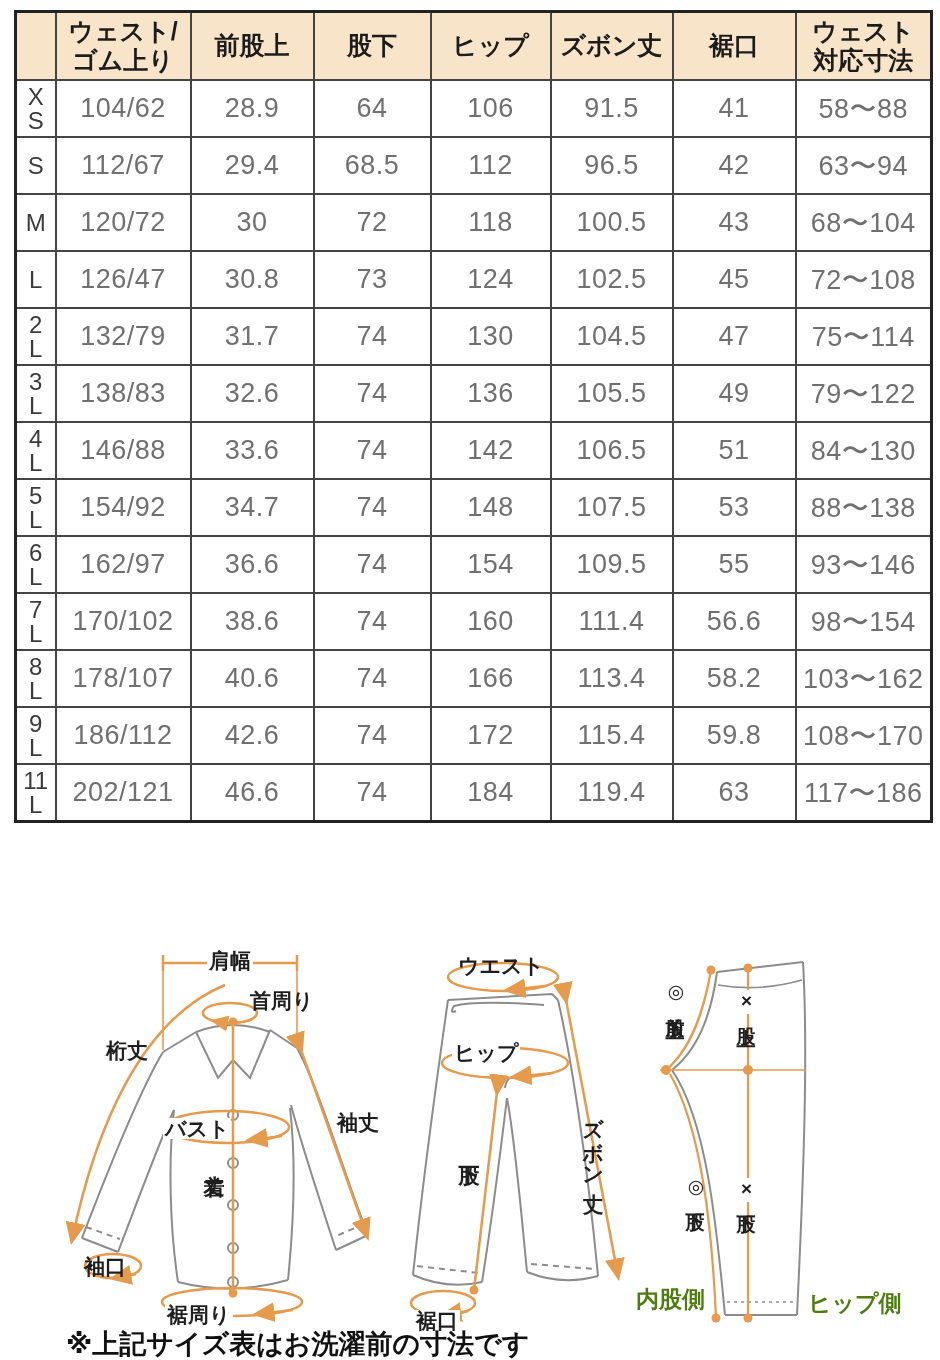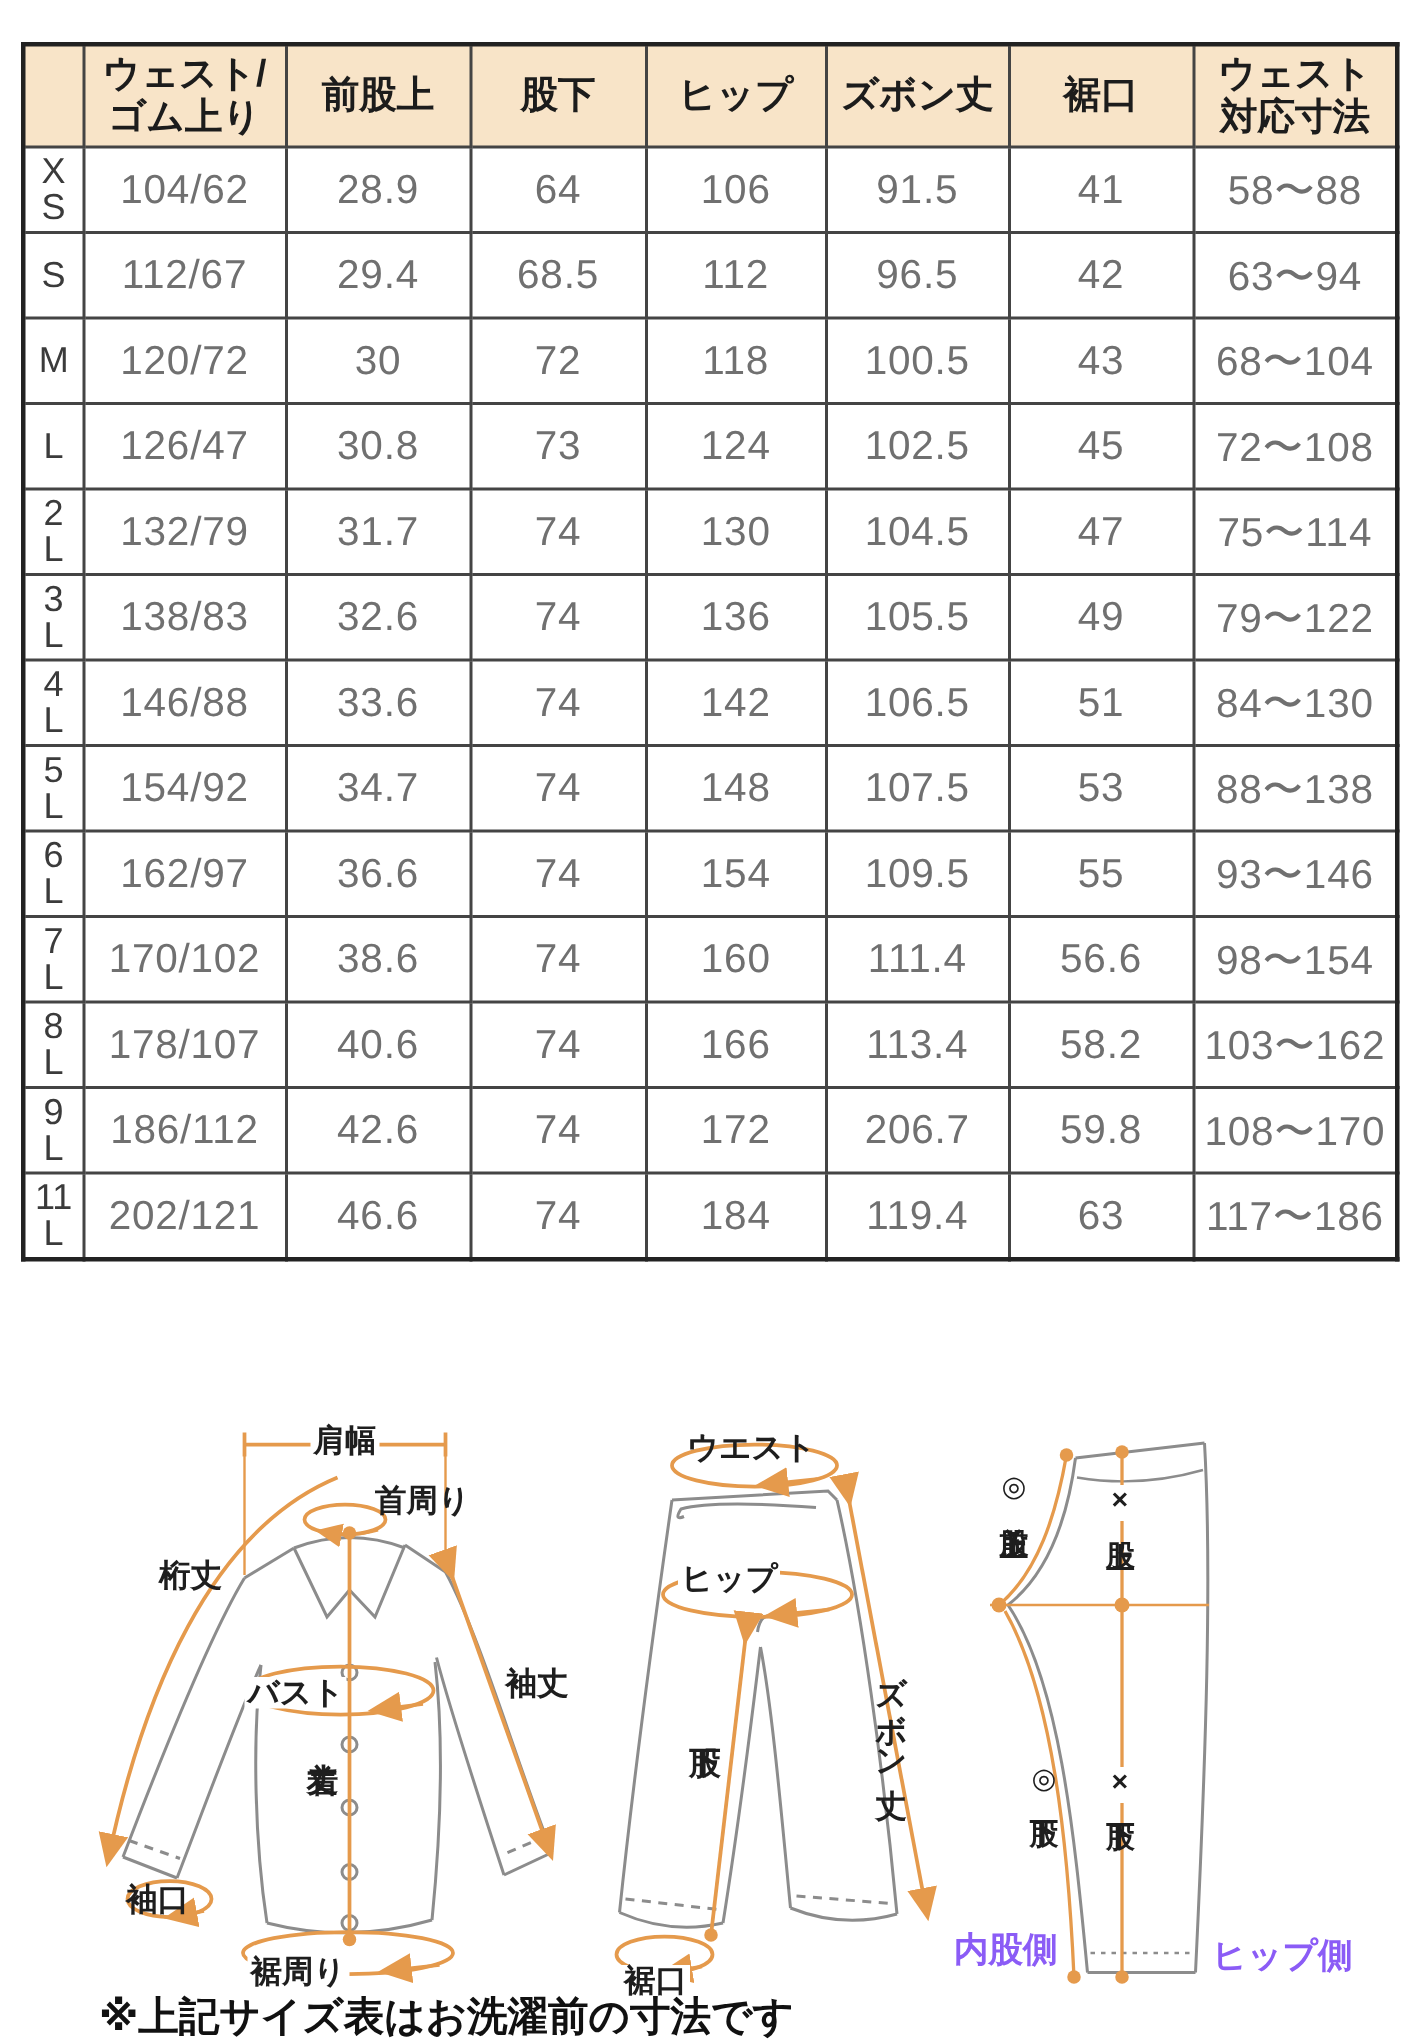--- a/index.html
+++ b/index.html
@@ -1,35 +1,35 @@
 <!DOCTYPE html>
 <html><head>
 <meta charset="utf-8">
 <style>
   html,body{margin:0;padding:0;background:#fff;}
   .page{position:relative;width:940px;height:1360px;background:#fff;overflow:hidden;
         font-family:"Liberation Sans","DejaVu Sans",sans-serif;}
 
   
-  table.size-table{position:absolute;left:14px;top:28px;width:916px;
+  table.size-table{position:absolute;left:14px;top:10px;width:916px;
     border-collapse:collapse;table-layout:fixed;border:3px solid #222;}
   table.size-table th,table.size-table td{border:2px solid #444;text-align:center;vertical-align:middle;padding:0;}
   thead th{background:#f8e4c8;height:66px;font-size:25px;font-weight:bold;color:#1c1c1c;
     line-height:1.18;white-space:pre-line;border-bottom:3px solid #222;}
   tbody td{height:55px;font-size:27px;font-weight:normal;color:#707070;letter-spacing:.5px;}
   tbody th{font-size:24px;font-weight:normal;color:#3b3b3b;line-height:.95;background:#fff;}
   tbody th div{line-height:.98;}
 
   
   .diagrams{position:absolute;left:0;top:930px;width:828px;height:430px;}
   .diagrams svg{position:absolute;left:0;top:0;}
   .lbl{position:absolute;font-size:21px;font-weight:bold;color:#1e1e1e;white-space:nowrap;line-height:1;}
   .lbl.bg{background:#fff;padding:0 2px;}
   .vlabel{writing-mode:vertical-rl;text-orientation:upright;letter-spacing:1px;}
-  .side-lbl{color:#8b5cf6;font-size:23px;}
+  .side-lbl{color:#4d7c0f;font-size:23px;}
 
   .note{position:absolute;left:66px;top:1326px;font-size:27px;font-weight:bold;color:#111;}
 </style>
 </head>
 <body>
 
 <div class="page">
 
   <table class="size-table">
     <colgroup>
@@ -199,21 +199,21 @@
         </tr>
         <tr>
           <th>
             <div>9</div>
             <div>L</div>
           </th>
           <td>186/112</td>
           <td>42.6</td>
           <td>74</td>
           <td>172</td>
-          <td>206.7</td>
+          <td>115.4</td>
           <td>59.8</td>
           <td>108〜170</td>
         </tr>
         <tr>
           <th>
             <div>11</div>
             <div>L</div>
           </th>
           <td>202/121</td>
           <td>46.6</td>

